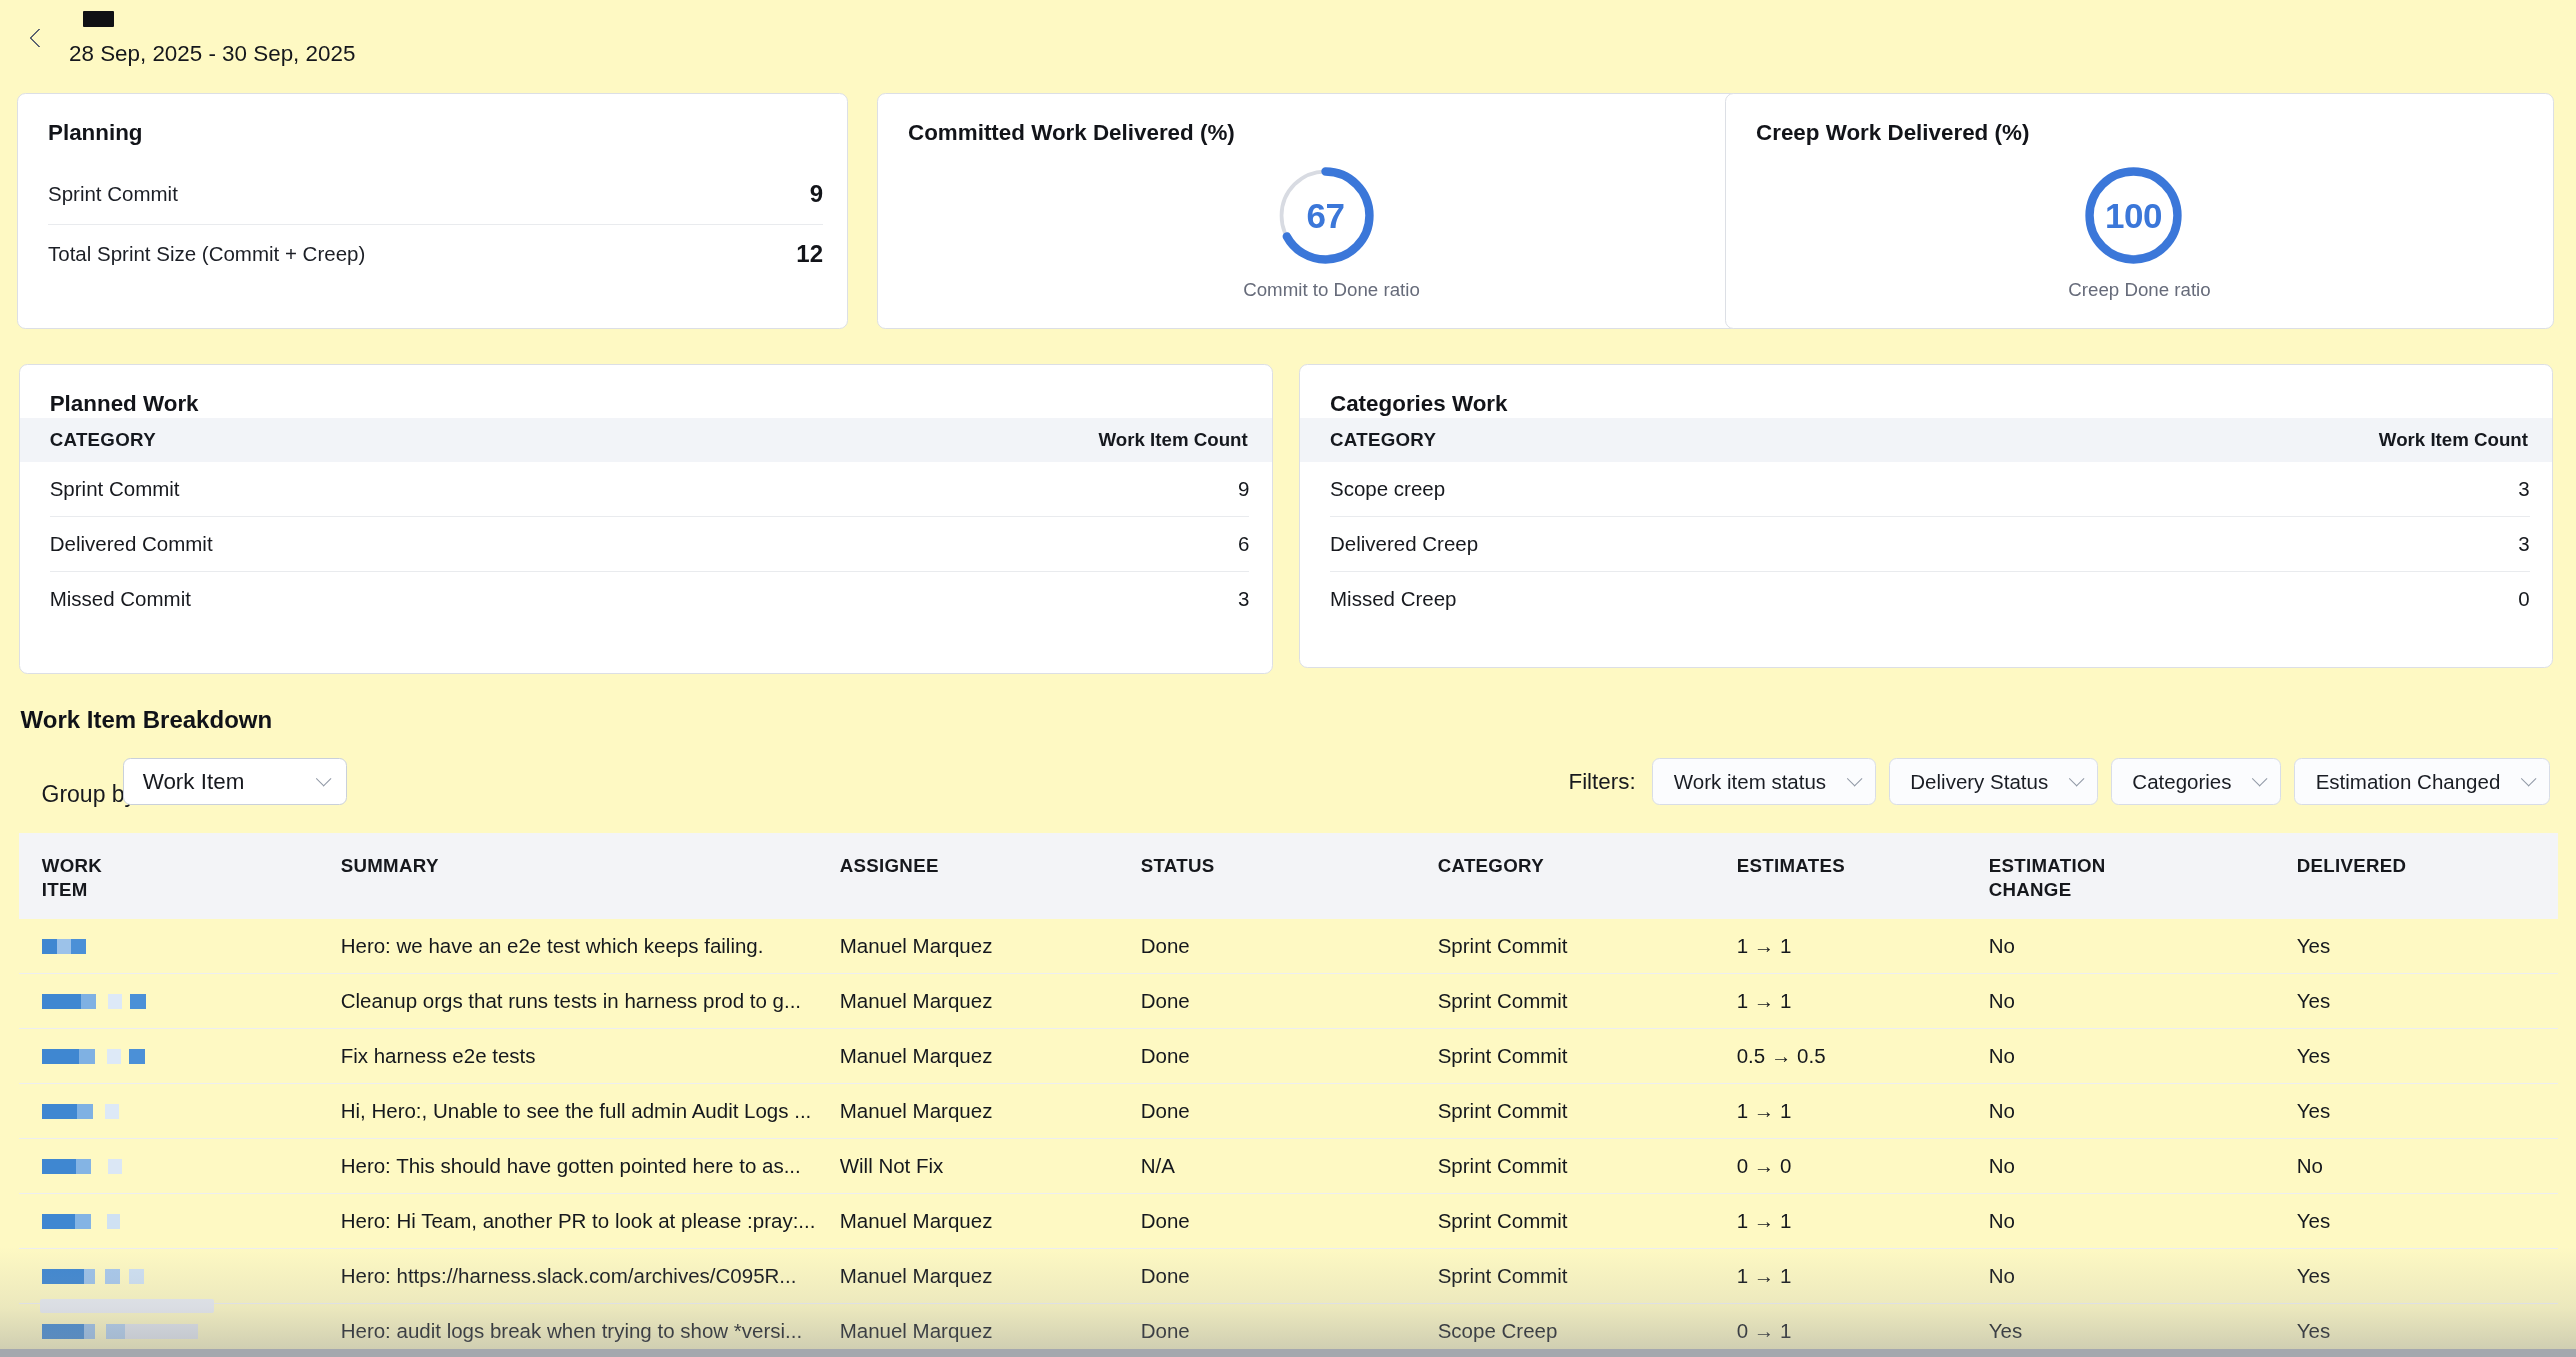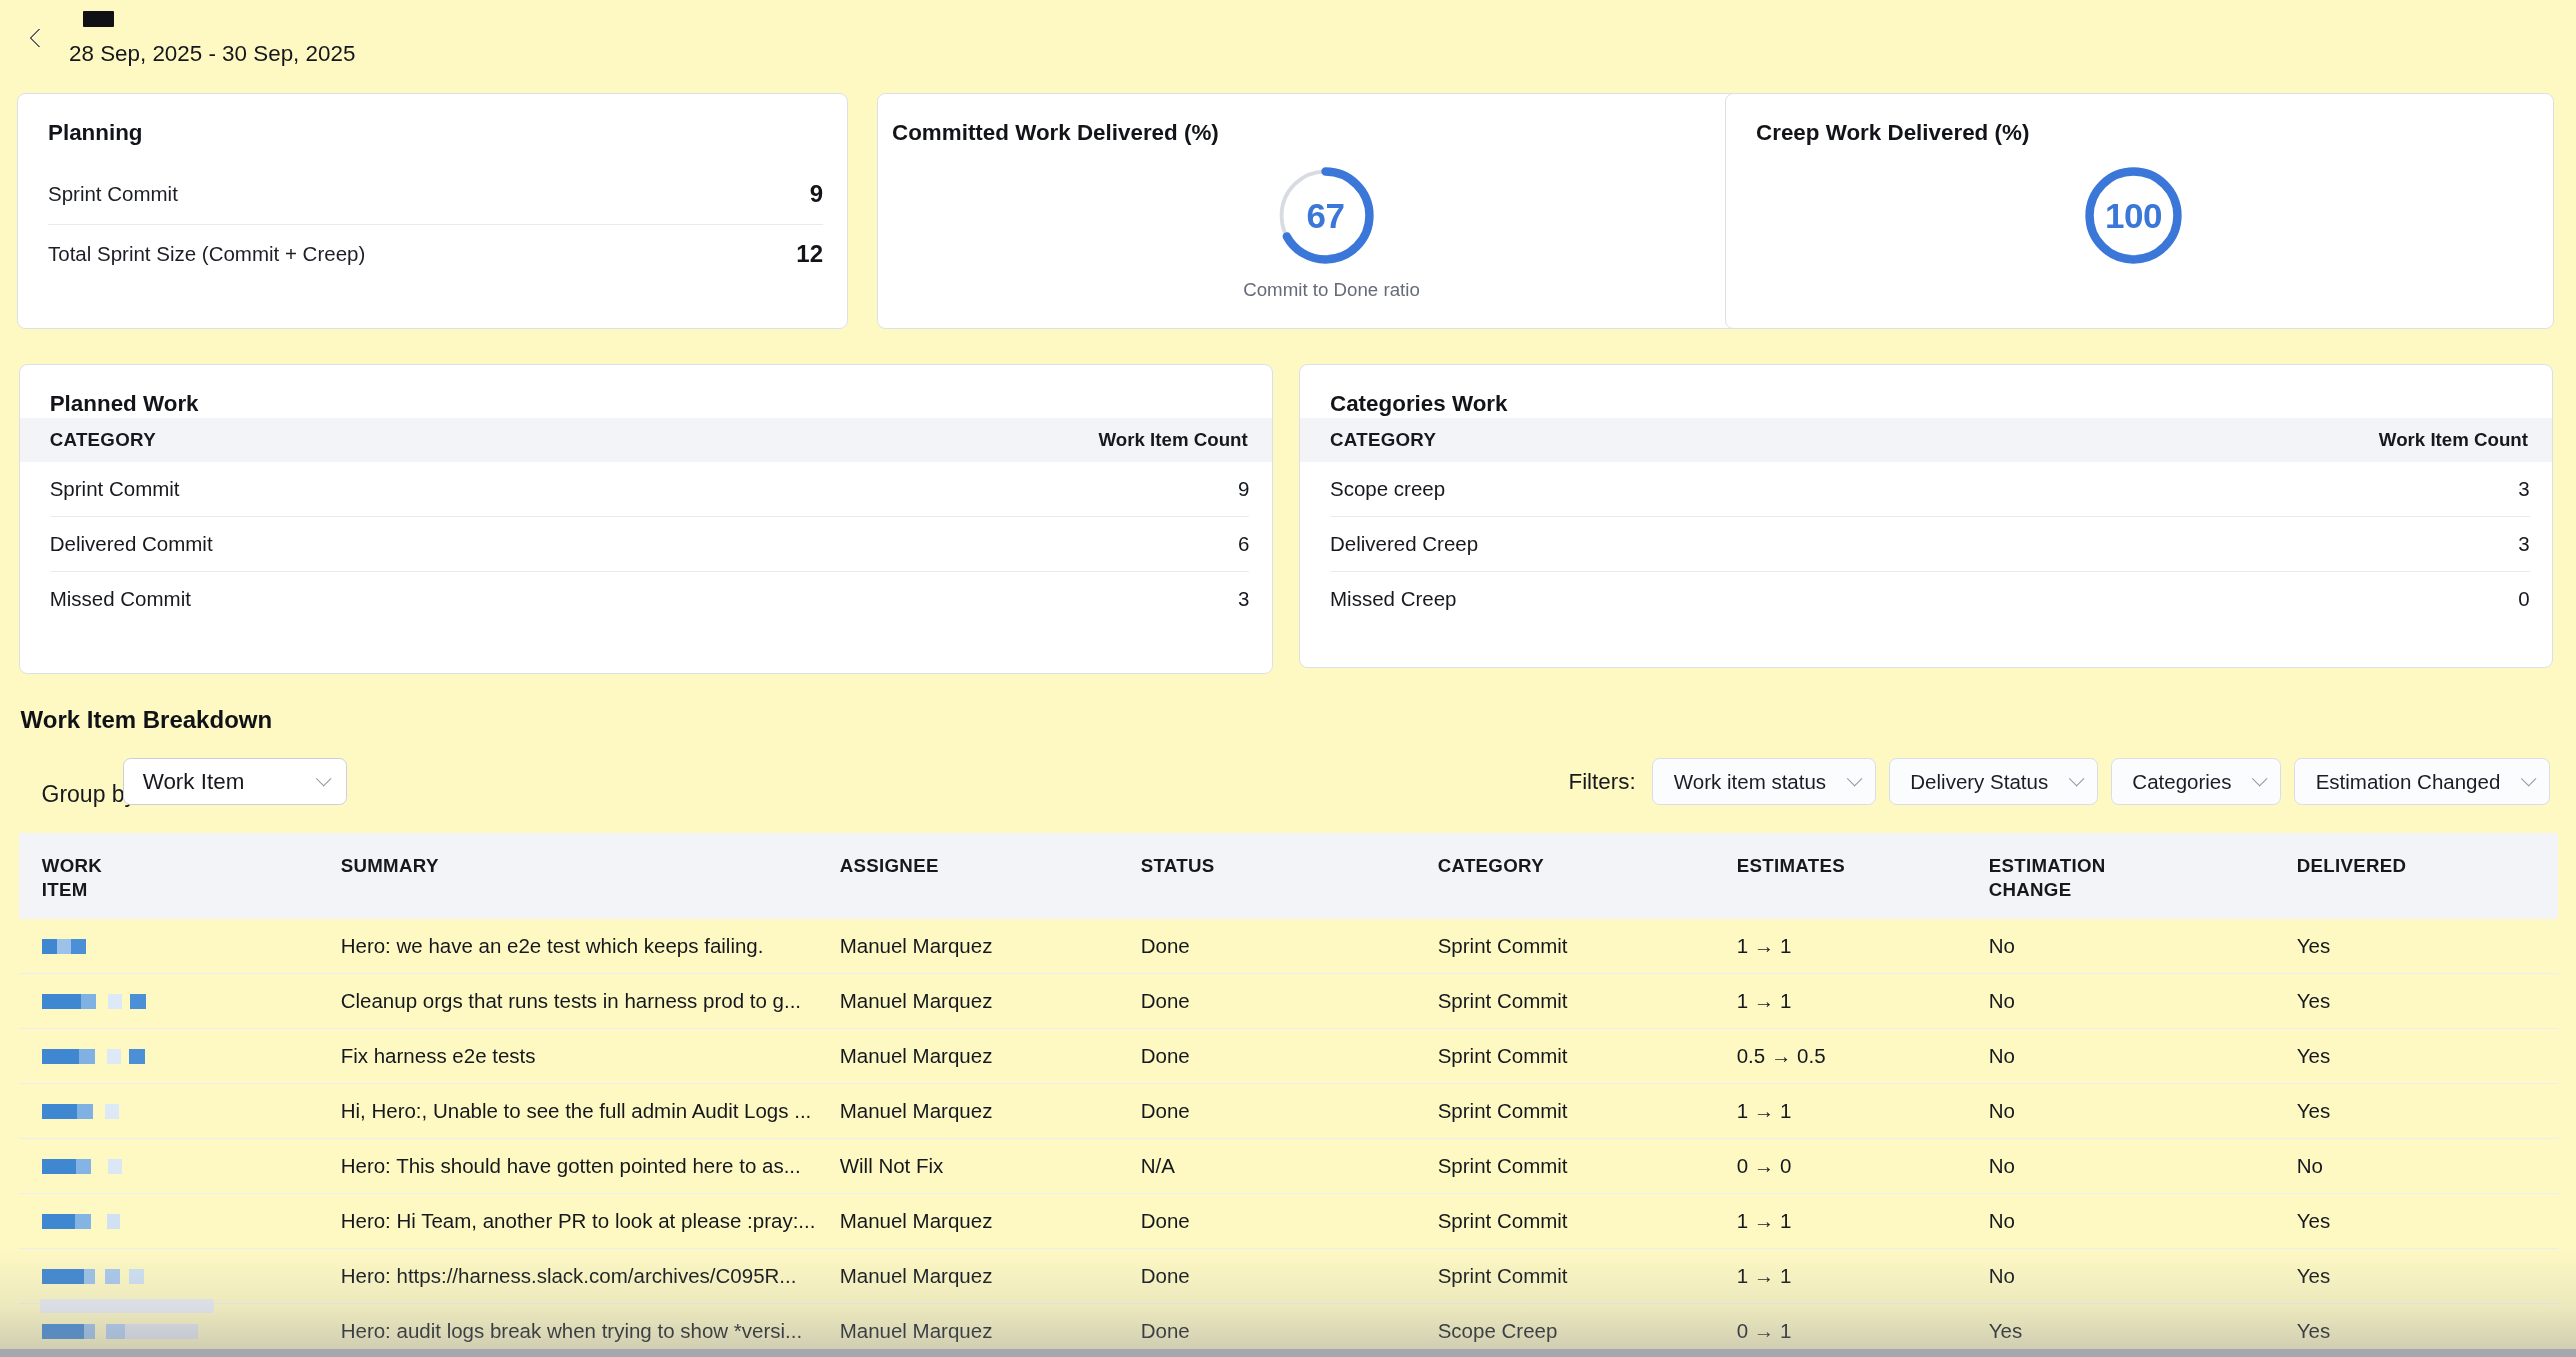--- a/index.html
+++ b/index.html
@@ -13,21 +13,21 @@
   .back-btn .chev-left{
     position:absolute;left:7.5px;top:4.7px;width:12px;height:12px;
     border-left:2.8px solid #5d6472;border-bottom:2.8px solid #5d6472;
     transform:rotate(45deg);border-radius:0.9px;
   }
   .redact-title{position:absolute;left:83px;top:11.2px;width:31px;height:16px;background:#101114;border-radius:0.9px;}
   .date-range{position:absolute;left:69px;top:41px;font-size:22.4px;color:#15171c;}
   
   .card{position:absolute;background:#fff;border:0.9px solid #dcdfe5;border-radius:8.4px;box-sizing:border-box;}
   #card-planning{left:17px;top:93px;width:831px;height:236px;padding:26px 24px 0 30px;}
-  #card-committed{left:877px;top:93px;width:909px;height:236px;padding:26px 30px 0 14px;}
+  #card-committed{left:877px;top:93px;width:909px;height:236px;padding:26px 30px 0 30px;}
   #card-creep{left:1725px;top:93px;width:829px;height:236px;padding:26px 30px 0 30px;}
   .card-title{font-size:22.4px;font-weight:700;color:#121419;line-height:26px;}
   .kv-rows{margin-top:18.7px;}
   .kv-row{display:flex;align-items:center;justify-content:space-between;height:59px;}
   .kv-row + .kv-row{border-top:0.9px solid #e9ebee;}
   .kv-label{font-size:20.5px;color:#1c1f26;}
   .kv-value{font-size:24px;font-weight:700;color:#121419;}
   .gauge-wrap{position:absolute;left:0;right:12px;top:71px;display:flex;justify-content:center;}
   .gauge{position:relative;width:101px;height:101px;}
   .gauge svg{display:block;}
@@ -140,20 +140,21 @@
     <div class="card-title">Creep Work Delivered (%)</div>
     <div class="gauge-wrap">
       <div class="gauge">
         <svg width="101" height="101" viewBox="0 0 108 108">
           <circle cx="54" cy="54" r="47" fill="none" stroke="#d8dbe2" stroke-width="4"></circle>
           <circle class="arc" cx="54" cy="54" r="47" fill="none" stroke="#3b77d9" stroke-width="9" stroke-linecap="round" transform="rotate(-90 54 54)" stroke-dasharray="295.3097094374406 295.3097094374406"></circle>
         </svg>
         <div class="gauge-num">100</div>
       </div>
     </div>
+    <div class="gauge-caption">Creep Done ratio</div>
   </div>
 
   <div class="card" id="card-planned">
     <div class="pw-title">Planned Work</div>
     <div class="pw-head">
       <span class="col-cat">CATEGORY</span>
       <span>Work Item Count</span>
     </div>
     <div>
         <div class="pw-row">

